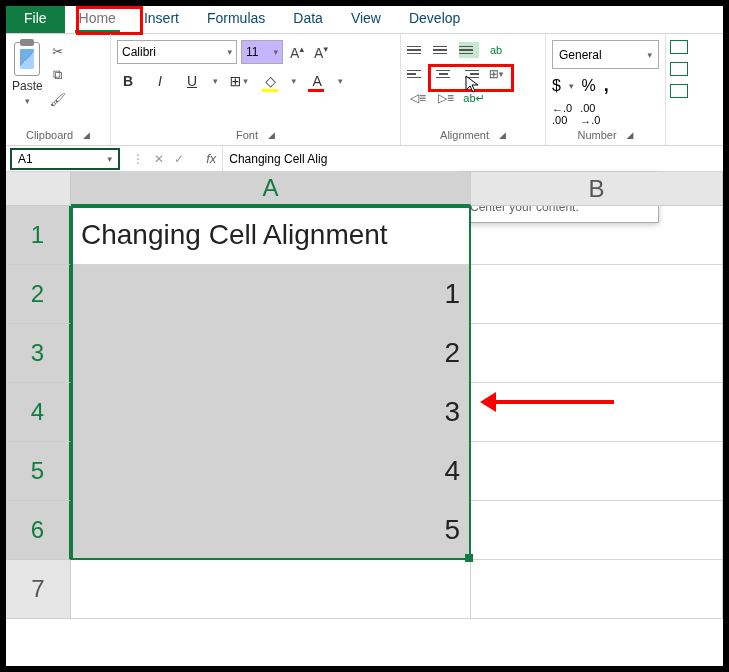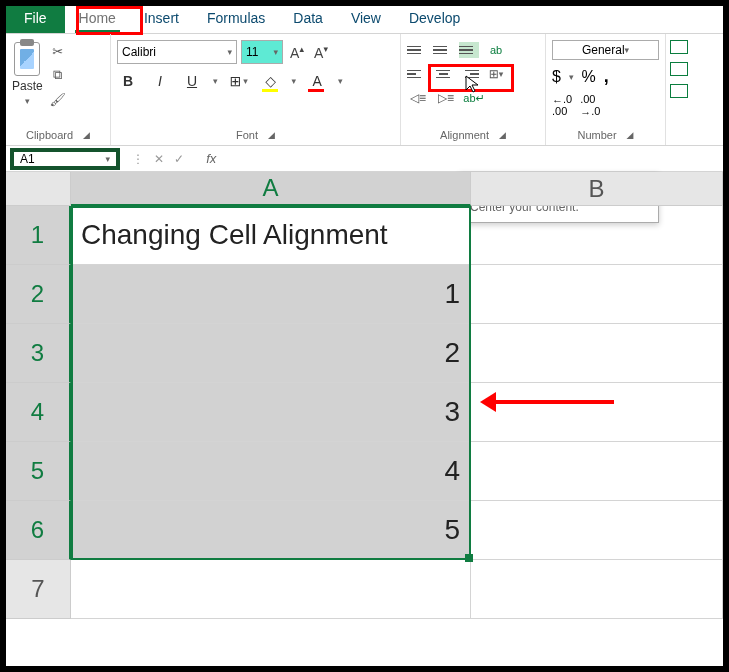--- a/index.html
+++ b/index.html
@@ -29,21 +29,21 @@
     .paste-icon::before { content:""; position:absolute; top:-4px; left:5px; width:14px; height:7px; background:#888; border-radius:2px; }
     .paste-icon::after { content:""; position:absolute; top:6px; left:5px; width:14px; height:20px; background:linear-gradient(135deg,#71afe5 50%,#a8d3ff 50%); border-radius:1px;}
     .paste-lbl { font-size:12px; color:#333; }
     .clip-side { display:flex; flex-direction:column; gap:6px; padding-top:4px; }
     .mini-icon { width:18px; height:18px; display:flex; align-items:center; justify-content:center; font-size:13px; color:#555; }
     
     
     .font { width: 290px; }
     .font-row1 { display:flex; gap:4px; align-items:center; margin-bottom:6px; padding-top:2px;}
     .font-name { border:1px solid #ababab; height:24px; width:120px; font-size:12px; padding:2px 4px; display:flex; align-items:center; justify-content:space-between; background:#fff;}
-    .font-size { border:1px solid #ababab; height:24px; width:42px; font-size:12px; padding:2px 4px; display:flex; align-items:center; justify-content:space-between; background:#5eead4;}
+    .font-size { border:1px solid #ababab; height:24px; width:42px; font-size:12px; padding:2px 4px; display:flex; align-items:center; justify-content:space-between; background:#c4b5fd;}
     .font-grow, .font-shrink { font-size:14px; color:#444; width:20px; text-align:center;}
     .font-grow sup,.font-shrink sup{font-size:9px;}
     .font-row2 { display:flex; gap:10px; align-items:center; }
     .font-btn { width:22px; height:22px; display:flex; align-items:center; justify-content:center; font-size:14px; color:#333; }
     .font-border { display:flex; align-items:center; gap:2px; }
     .font-fill { position:relative; }
     .font-fill::after { content:""; position:absolute; bottom:0; left:2px; width:16px; height:3px; background:#ffff00; }
     .font-color { position:relative; color:#333;}
     .font-color::after { content:""; position:absolute; bottom:0; left:2px; width:16px; height:3px; background:#ff0000; }
     
@@ -52,31 +52,31 @@
     .align-rows { display:flex; flex-direction:column; gap:4px; padding-top:2px;}
     .align-row { display:flex; gap:6px; align-items:center;}
     .align-icon { width:20px; height:16px; display:flex; flex-direction:column; justify-content:center; gap:2px;}
     .align-icon span { height:1.5px; background:#555; display:block; }
     .align-btn-big { width:22px; height:20px; display:flex; align-items:center; justify-content:center; font-size:12px; color:#555;}
     .red-box.align { left: 422px; top: 58px; width: 86px; height: 28px; }
     
     
     .number { width: 120px; }
     .num-row1{display:flex;gap:4px;align-items:center;padding-top:2px;}
-    .num-format{border:1px solid #ababab;height:20px;flex:1;font-size:12px;padding:2px 6px;display:flex;align-items:center;justify-content:center;background:#fff;}
+    .num-format{border:1px solid #ababab;height:29px;flex:1;font-size:12px;padding:2px 6px;display:flex;align-items:center;justify-content:space-between;background:#fff;}
     .num-row2{display:flex;gap:8px;align-items:center;margin-top:6px;}
     .num-row3{display:flex;gap:8px;align-items:center;margin-top:6px;}
     
     
     .extras { display:flex; flex-direction:column; gap:8px; padding:6px 4px;}
     .extras div{width:18px;height:14px;border:1.5px solid #0a7d3e;}
     
     
     .fxbar { display:flex; height:26px; border-bottom:1px solid #d4d4d4; align-items:center;}
-    .namebox { width:110px; border:4px solid #14532d; margin:2px 4px; height:22px; display:flex; align-items:center; justify-content:space-between; padding:0 6px; font-size:12px; background:#fff;}
+    .namebox { width:110px; border:2px solid #14532d; margin:2px 4px; height:22px; display:flex; align-items:center; justify-content:space-between; padding:0 6px; font-size:12px; background:#fff;}
     .fx-btns { display:flex; gap:10px; color:#999; font-size:12px; padding:0 8px;}
     .fx-label { font-style:italic; font-size:13px; color:#666; padding:0 6px;margin-left:8px;}
     .fx-input { flex:1; font-size:12px; padding:0 6px; border-left:1px solid #e1e1e1; height:100%; display:flex; align-items:center;}
     
     
     .tooltip { position:absolute; left:453px; top:166px; width:200px; background:#fff; border:1px solid #ababab; padding:8px 10px; box-shadow:0 2px 6px rgba(0,0,0,.2);}
     .tooltip-title{font-weight:bold; font-size:13px; color:#555; margin-bottom:4px;}
     .tooltip-desc{font-size:12px; color:#666;}
     
     
@@ -271,20 +271,21 @@
     <div class="namebox">
         <span>A1</span>
         <span class="caret">▾</span>
       </div>
     <div class="fx-btns">
       <span>⋮</span>
       <span>✕</span>
       <span>✓</span>
     </div>
     <div class="fx-label">fx</div>
+    <div class="fx-input">Changing Cell Alig</div>
   </div>
 
   <div class="tooltip">
     <div class="tooltip-title">Center</div>
     <div class="tooltip-desc">Center your content.</div>
   </div>
 
   <div class="grid">
     <div class="rowheads">
       <div class="corner"></div>

